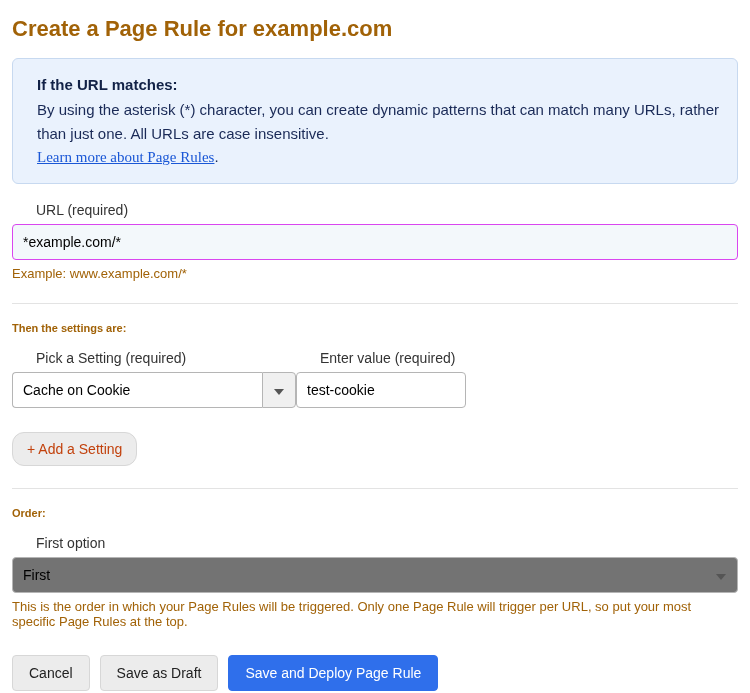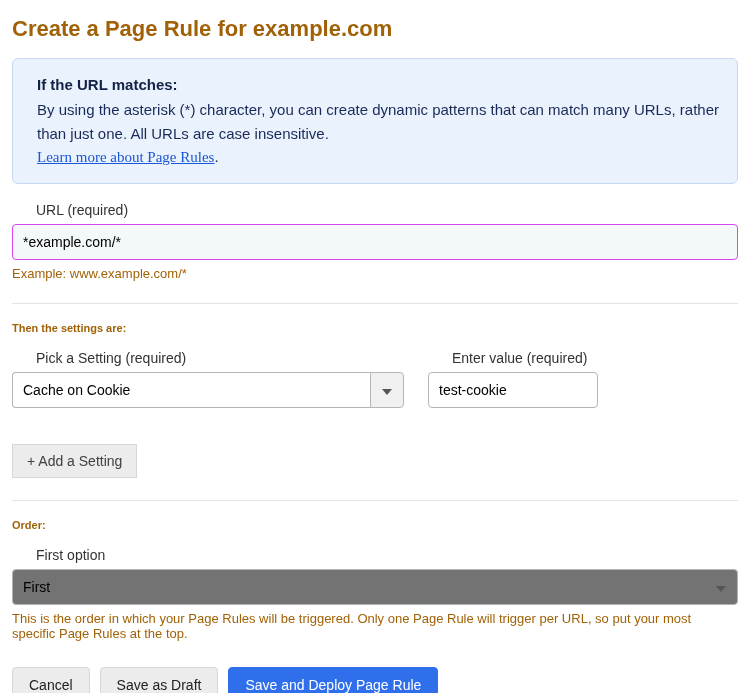--- a/index.html
+++ b/index.html
@@ -66,27 +66,26 @@
     margin: 22px 0 18px 0;
   }
   .section-heading {
     font-size: 11px;
     font-weight: 700;
     margin: 0 0 16px 0;
     color: #a16207;
   }
   .settings-row {
     display: flex;
-    gap: 24px;
     align-items: flex-start;
   }
   .col { display: flex; flex-direction: column; }
   .combo {
     display: inline-flex;
-    width: 392px;
+    width: 284px;
   }
   .combo-input {
     flex: 1;
     height: 36px;
     border: 1px solid #b5b5b5;
     border-right: none;
     border-radius: 4px 0 0 4px;
     padding: 0 10px;
     font-size: 14px;
     background: #fff;
@@ -106,30 +105,30 @@
   .value-input {
     width: 170px;
     height: 36px;
     border: 1px solid #b5b5b5;
     border-radius: 4px;
     padding: 0 10px;
     font-size: 14px;
     background: #fff;
   }
   .add-setting-btn {
-    margin-top: 36px;
+    margin-top: 24px;
     display: inline-flex;
     align-items: center;
     height: 34px;
     padding: 0 14px;
     border: 1px solid #d7d7d7;
     background: #ececec;
-    color: #404040;
-    font-size: 14px;
-    border-radius: 0;
+    color: #c2410c;
+    font-size: 14px;
+    border-radius: 12px;
     cursor: pointer;
   }
   .select-wrap {
     position: relative;
     width: 100%;
   }
   .select {
     width: 100%;
     height: 36px;
     border: 1px solid #b5b5b5;

